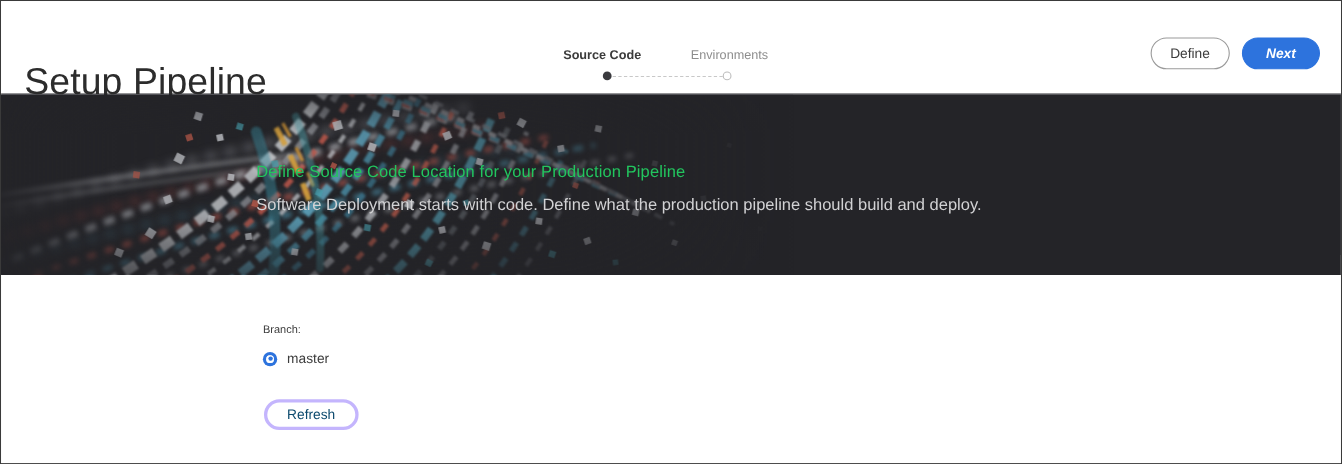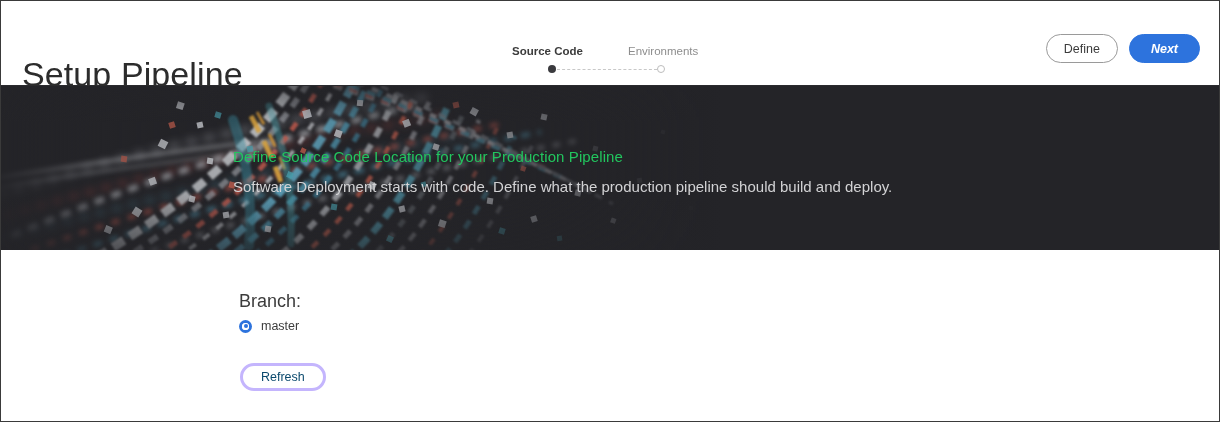--- a/index.html
+++ b/index.html
@@ -91,21 +91,21 @@
   }
   .hero-sub{
     margin-top:13px;font-size:15px;font-weight:400;color:#d2d2d4;line-height:16px;
   }
 
   
   .content{
     position:absolute;left:0;top:249px;width:1218px;height:171px;background:#fff;
   }
   .field-label{
-    position:absolute;left:238px;top:43px;font-size:18px;color:#3c3c3c;line-height:16px;
+    position:absolute;left:238px;top:43px;font-size:10px;color:#3c3c3c;line-height:16px;
   }
   .radio-row{
     position:absolute;left:238px;top:68px;display:flex;align-items:center;gap:9px;
     cursor:pointer;
   }
   .radio{
     width:13px;height:13px;border-radius:50%;
     background:#2d73dd;
     display:flex;align-items:center;justify-content:center;
     box-sizing:border-box;flex:0 0 auto;

